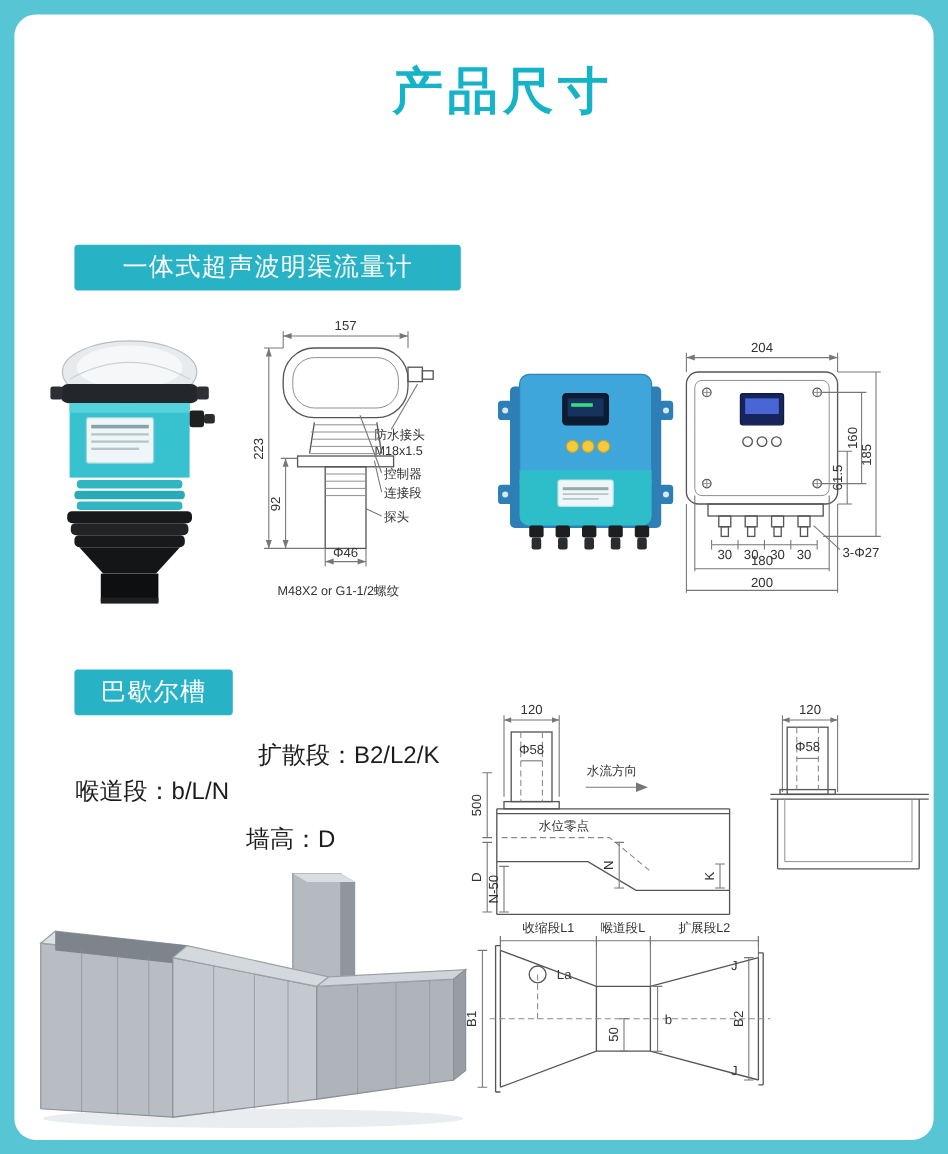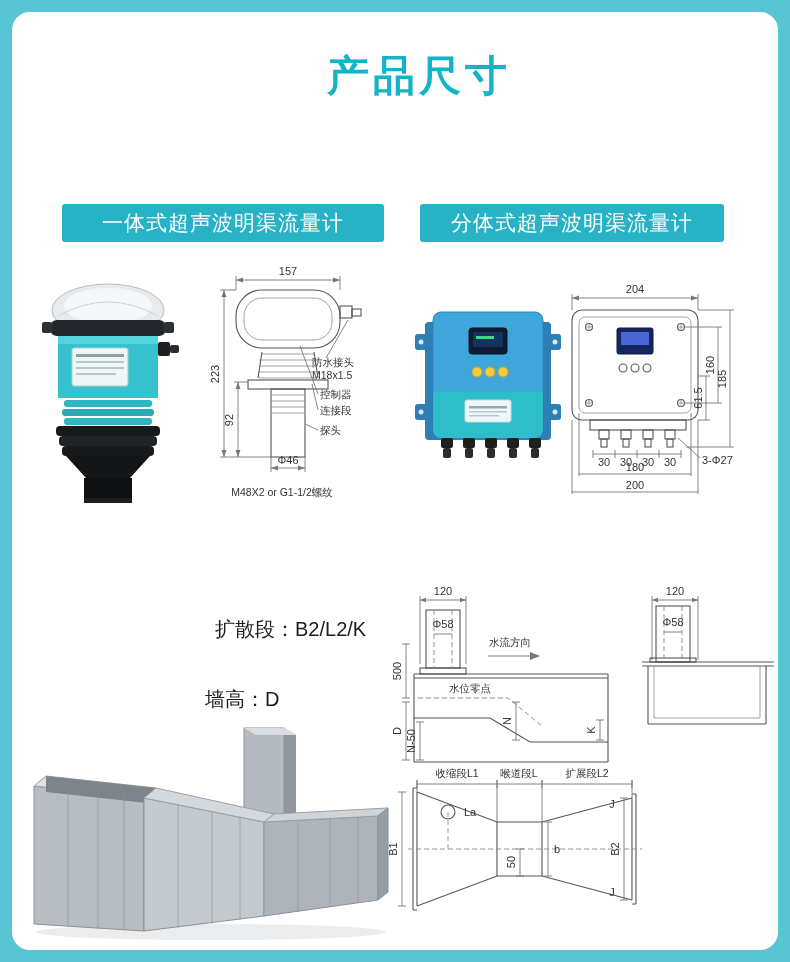--- a/index.html
+++ b/index.html
@@ -28,21 +28,20 @@
 </style>
 </head>
 <body>
 
 <div class="page">
   <div class="card">
 
     <div class="title">产品尺寸</div>
 
     <div class="badge badge-integrated">一体式超声波明渠流量计</div>
-    <div class="badge badge-split">分体式超声波明渠流量计</div>
 
     <svg style="left:14px; top:264px;" width="165" height="232" viewBox="0 0 165 232">
       <g>
         <ellipse cx="82" cy="34" rx="56" ry="26" fill="#e7ebed" stroke="#b7bec3"></ellipse>
         <ellipse cx="82" cy="30" rx="44" ry="18" fill="#f5f7f8"></ellipse>
         <path d="M32 40 Q82 12 132 40" fill="none" stroke="#ccd3d7"></path>
       </g>
       <g>
         <rect x="24" y="44" width="116" height="16" rx="7" fill="#23262a"></rect>
         <rect x="16" y="46" width="10" height="11" rx="2" fill="#2c3034"></rect>
@@ -216,21 +215,23 @@
       <text class="dt" x="70" y="182" text-anchor="middle" font-size="10">30</text>
       <text class="dt" x="92" y="182" text-anchor="middle" font-size="10">30</text>
       <text class="dt" x="114" y="182" text-anchor="middle" font-size="10">30</text>
 
       <path class="dim" d="M23 129 V192 M135 129 V192 M23 190 H135"></path>
       <text class="dt" x="79" y="187" text-anchor="middle">180</text>
       <path class="dim" d="M16 136 V210 M142 136 V210 M16 208 H142"></path>
       <text class="dt" x="79" y="205" text-anchor="middle">200</text>
     </svg>
 
-
+    <div class="badge badge-flume">巴歇尔槽</div>
+
+    <div class="param" style="left:51px; top:634px;"><span>喉道段：</span><b>b/L/N</b></div>
     <div class="param" style="left:203px; top:604px;text-align:right;"><span>扩散段：</span><b>B2/L2/K</b></div>
     <div class="param" style="left:193px; top:674px;"><span>墙高：</span><b>D</b></div>
 
     <svg style="left:14px; top:714px;" width="370" height="218" viewBox="0 0 370 218">
       <ellipse cx="185" cy="206" rx="175" ry="8" fill="#e9edf0"></ellipse>
       <g>
         <rect x="218" y="2" width="40" height="92" fill="#b4bac0" stroke="#8f969c"></rect>
         <polygon points="258,2 270,9 270,94 258,94" fill="#8f969c"></polygon>
         <polygon points="218,2 258,2 270,9 230,9" fill="#d9dee2"></polygon>
       </g>

